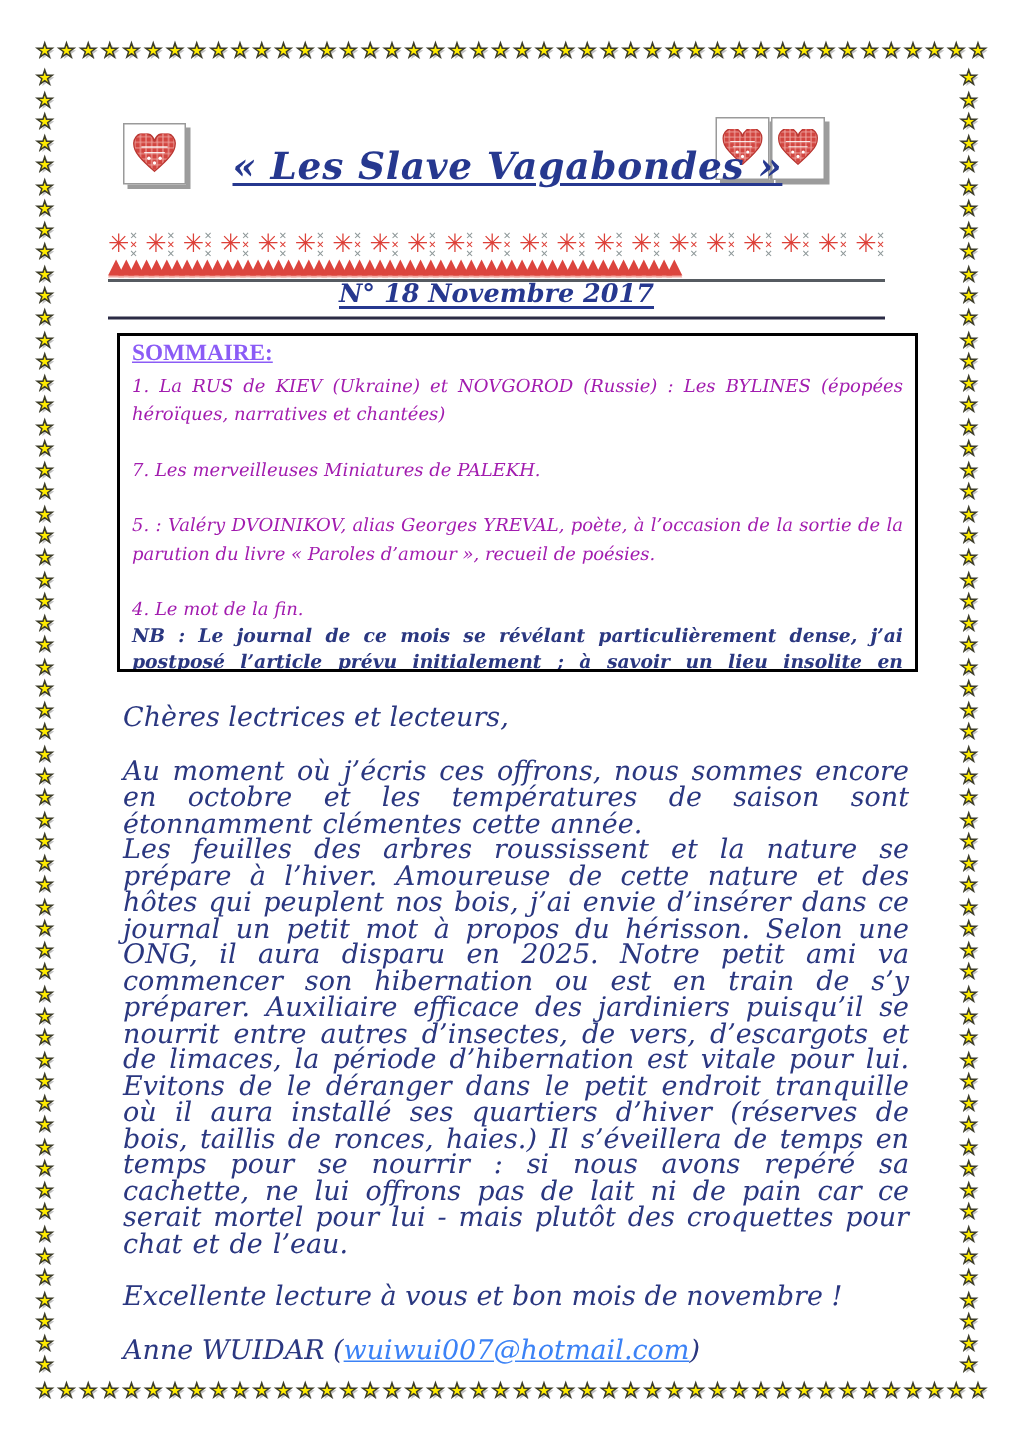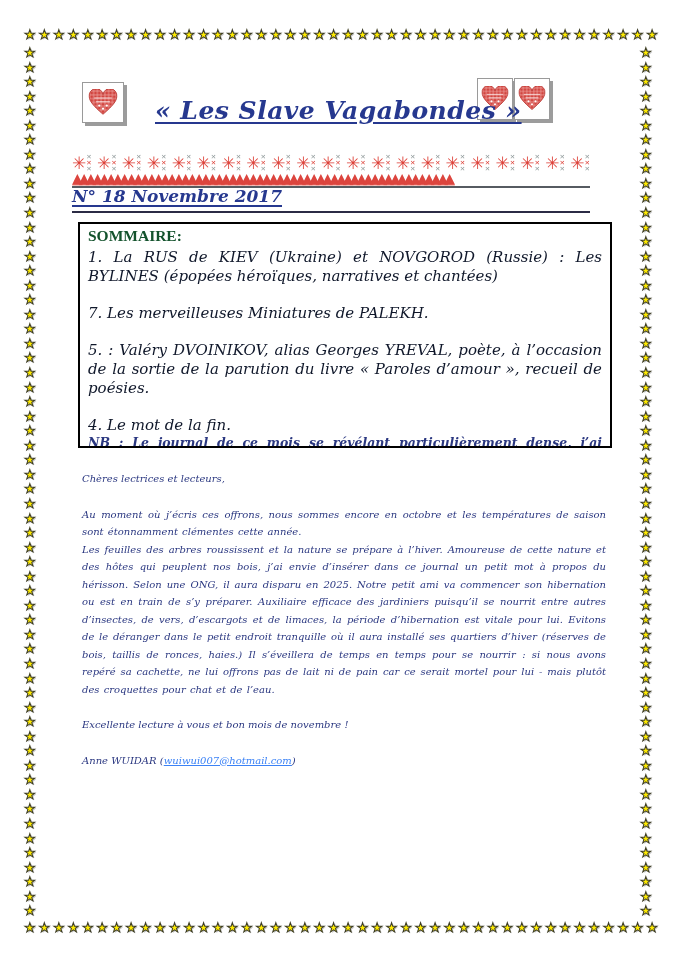--- a/index.html
+++ b/index.html
@@ -38,38 +38,38 @@
   .flower{font-family:"DejaVu Sans",sans-serif;font-size:17px;line-height:17px;color:#dd4038;}
   .xcol{display:inline-flex;flex-direction:column;align-items:center;}
   .xcol i{font-family:"DejaVu Sans",sans-serif;font-style:normal;font-size:6.5px;line-height:6px;}
   .xcol i:nth-child(1),.xcol i:nth-child(3){color:#8e9899;}
   .xcol i:nth-child(2){color:#dd4038;}
   .band-chevrons{font-family:"DejaVu Sans",sans-serif;white-space:nowrap;font-size:14px;line-height:12px;
                  letter-spacing:-4px;color:#dc453e;margin-top:-1px;text-shadow:0 1px 0 #f2aaa4;}
 
   
   .issue-row{position:absolute;left:72px;top:186px;width:518px;height:25px;
-             border-bottom:2px solid #2b2b45;text-align:left;}
+             border-bottom:2px solid #2b2b45;text-align:center;}
   .issue{font-size:17px;font-weight:bold;font-style:italic;color:#26388f;
          text-decoration:underline;text-decoration-thickness:1.5px;text-underline-offset:3px;}
 
   
   .sommaire-box{position:absolute;left:78px;top:222px;width:534px;height:226px;box-sizing:border-box;
                 border:2px solid #000;padding:3px 8px 2px 8px;overflow:hidden;color:#26388f;}
   .sommaire-heading{font-family:"Liberation Serif",serif;font-size:15.5px;font-weight:600;
-                    color:#14532d;margin-bottom:3px;}
-  .sommaire-item{font-size:15px;font-style:italic;line-height:19px;text-align:justify;
-                 margin-bottom:18px;color:#0f172a;}
+                    text-decoration:underline;color:#8b5cf6;margin-bottom:3px;}
+  .sommaire-item{font-size:12px;font-style:italic;line-height:19px;text-align:justify;
+                 margin-bottom:18px;color:#a21caf;}
   .sommaire-item:last-child{margin-bottom:0;}
   .sommaire-nb{font-size:12.5px;font-style:italic;font-weight:bold;line-height:16.5px;
                text-align:justify;color:#2a3780;}
 
   
   .body-text{position:absolute;left:82px;top:470px;width:524px;color:#2a3780;
-             font-size:10px;font-style:italic;line-height:17.5px;}
+             font-size:18px;font-style:italic;line-height:17.5px;}
   .body-text p{margin:0;}
   .greeting{margin-bottom:18px !important;}
   .para{text-align:justify;word-spacing:1px;}
   .closing{margin-top:18px !important;}
   .signature{margin-top:18px !important;}
   .email{color:#3b82f6;text-decoration:underline;}
 </style>
 </head>
 <body>
 

